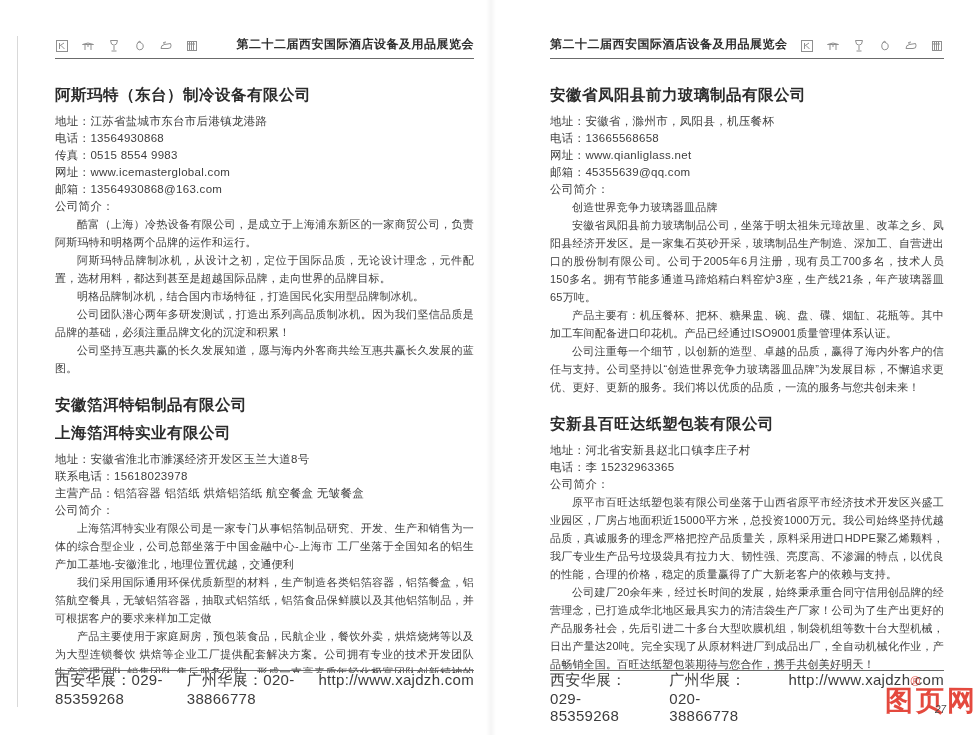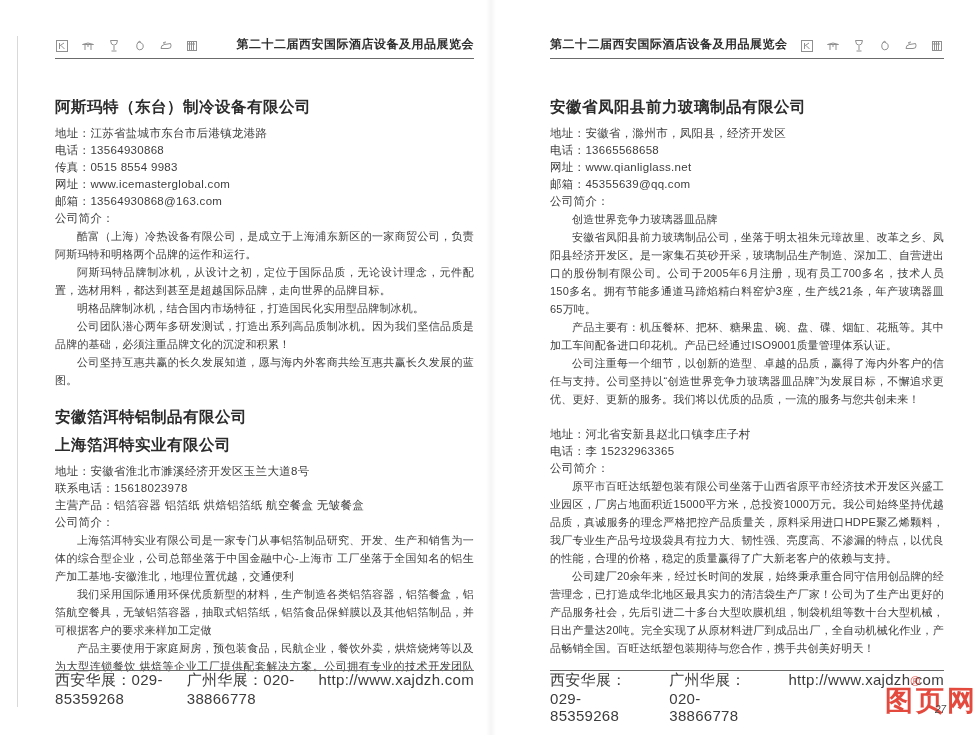--- a/index.html
+++ b/index.html
@@ -18,21 +18,21 @@
 
   .page-header{
     display:flex;align-items:flex-end;justify-content:space-between;
     margin-top:36px;padding-bottom:5px;border-bottom:1px solid #6b6b6b;
   }
   .icon-row{display:flex;gap:12px;align-items:center;}
   .icon-row svg{display:block;}
   .header-title{font-size:12px;font-weight:bold;color:#2e2e2e;letter-spacing:.5px;white-space:nowrap;}
 
   .page-content{margin-top:26px;max-height:588px;overflow:hidden;}
-  .company{margin:12px 0 18px 0;}
+  .company{margin:0 0 18px 0;}
   .company h2{
     font-size:15.5px;font-weight:bold;color:#2b2b2b;margin:0 0 7px 0;letter-spacing:.5px;
   }
   .company h2 + h2{margin-top:2px;}
   .info-line{font-size:11.5px;line-height:17px;color:#3d3d3d;letter-spacing:.3px;}
   .para{
     font-size:11px;line-height:18px;color:#3d3d3d;margin:0;
     text-indent:2em;text-align:justify;letter-spacing:.2px;
   }
 
@@ -192,32 +192,33 @@
               <rect x="2.5" y="2.5" width="9" height="9"></rect>
               <path d="M4.5 2.5 V11.5 M6.5 2.5 V11.5 M8.5 2.5 V11.5 M10 5 H2.5"></path>
             </svg>
           </span>
       </div>
     </div>
 
     <div class="page-content">
       <section class="company">
         <h2>安徽省凤阳县前力玻璃制品有限公司</h2>
-        <div class="info-line">地址：安徽省，滁州市，凤阳县，经济开发区</div>
+        <div class="info-line">地址：安徽省，滁州市，凤阳县，机压餐杯</div>
         <div class="info-line">电话：13665568658</div>
         <div class="info-line">网址：www.qianliglass.net</div>
         <div class="info-line">邮箱：45355639@qq.com</div>
         <div class="info-line">公司简介：</div>
         <p class="para">创造世界竞争力玻璃器皿品牌</p>
         <p class="para">安徽省凤阳县前力玻璃制品公司，坐落于明太祖朱元璋故里、改革之乡、凤阳县经济开发区。是一家集石英砂开采，玻璃制品生产制造、深加工、自营进出口的股份制有限公司。公司于2005年6月注册，现有员工700多名，技术人员150多名。拥有节能多通道马蹄焰精白料窑炉3座，生产线21条，年产玻璃器皿65万吨。</p>
         <p class="para">产品主要有：机压餐杯、把杯、糖果盅、碗、盘、碟、烟缸、花瓶等。其中加工车间配备进口印花机。产品已经通过ISO9001质量管理体系认证。</p>
         <p class="para">公司注重每一个细节，以创新的造型、卓越的品质，赢得了海内外客户的信任与支持。公司坚持以“创造世界竞争力玻璃器皿品牌”为发展目标，不懈追求更优、更好、更新的服务。我们将以优质的品质，一流的服务与您共创未来！</p>
       </section>
 
       <section class="company">
+        <h2>安新县百旺达纸塑包装有限公司</h2>
         <div class="info-line">地址：河北省安新县赵北口镇李庄子村</div>
         <div class="info-line">电话：李  15232963365</div>
         <div class="info-line">公司简介：</div>
         <p class="para">原平市百旺达纸塑包装有限公司坐落于山西省原平市经济技术开发区兴盛工业园区，厂房占地面积近15000平方米，总投资1000万元。我公司始终坚持优越品质，真诚服务的理念严格把控产品质量关，原料采用进口HDPE聚乙烯颗料，我厂专业生产品号垃圾袋具有拉力大、韧性强、亮度高、不渗漏的特点，以优良的性能，合理的价格，稳定的质量赢得了广大新老客户的依赖与支持。</p>
         <p class="para">公司建厂20余年来，经过长时间的发展，始终秉承重合同守信用创品牌的经营理念，已打造成华北地区最具实力的清洁袋生产厂家！公司为了生产出更好的产品服务社会，先后引进二十多台大型吹膜机组，制袋机组等数十台大型机械，日出产量达20吨。完全实现了从原材料进厂到成品出厂，全自动机械化作业，产品畅销全国。百旺达纸塑包装期待与您合作，携手共创美好明天！</p>
       </section>
     </div>
 
     <div class="page-footer">
       <span>西安华展：029-85359268</span>

